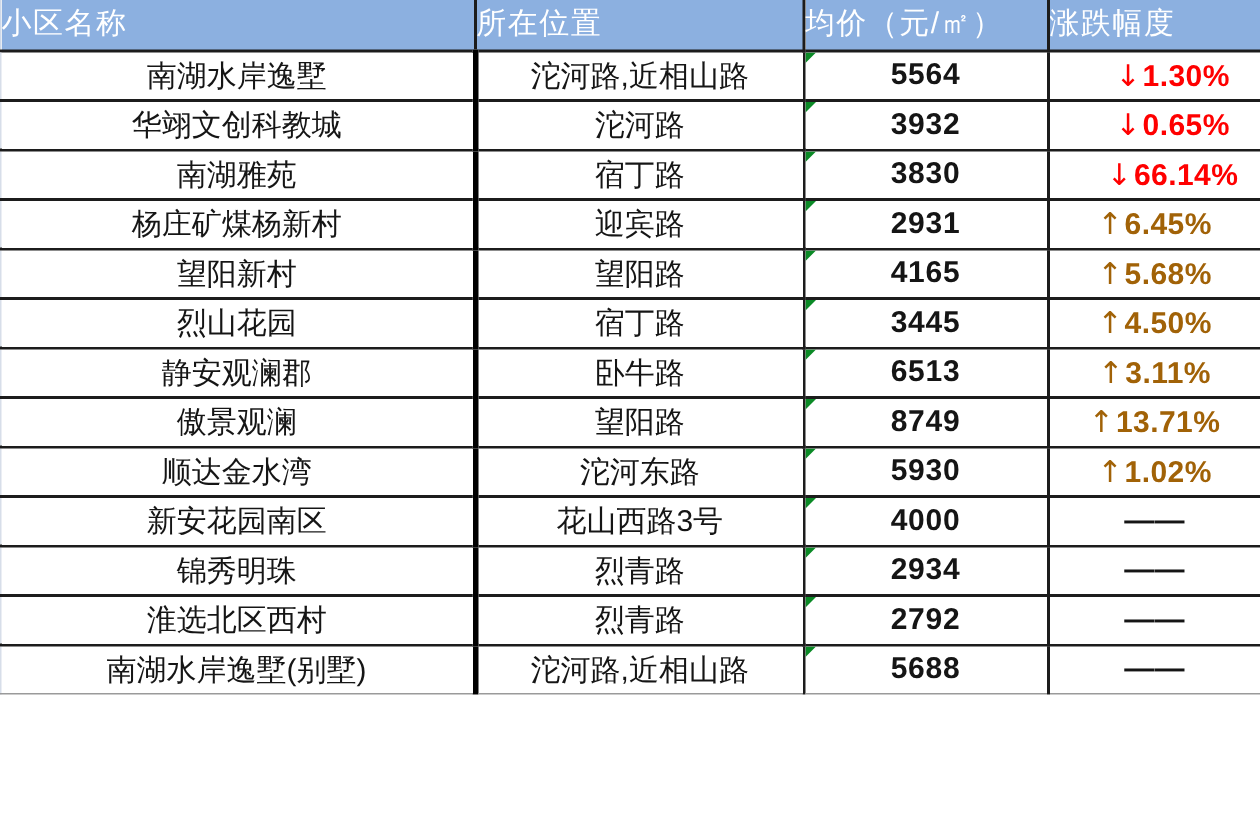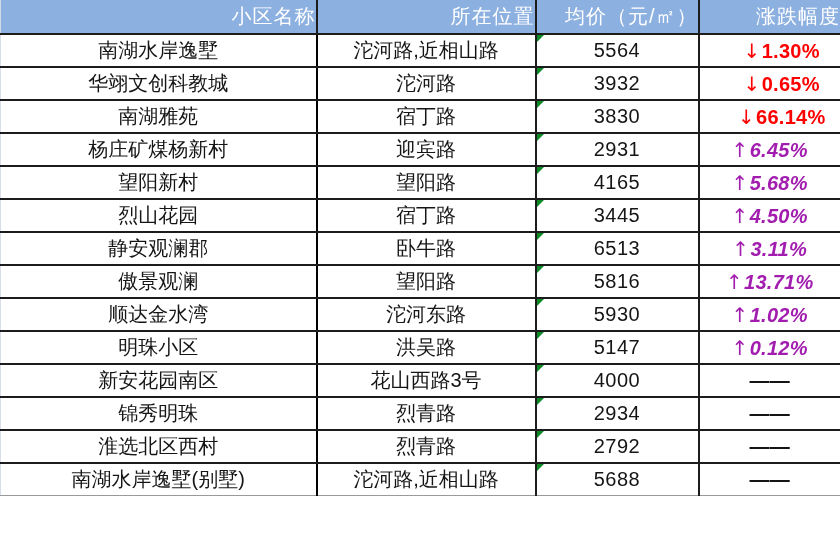--- a/index.html
+++ b/index.html
@@ -30,21 +30,21 @@
   table.price-table col.c-chg   { width: 142px; }
 
   thead th {
     background: #8cb0e0;
     color: #ffffff;
     font-weight: normal;
     font-size: 20px;
     height: 33px;
     line-height: 33px;
     padding: 0;
-    text-align: right;
+    text-align: left;
     border-right: 2px solid #1c1c1c;
     border-bottom: 2px solid #1c1c1c;
     letter-spacing: 1px;
     white-space: nowrap;
     overflow: hidden;
   }
   thead th.first-col {
     border-left: 1px solid #cfd9e8;
   }
   thead th.last-col {
@@ -60,27 +60,27 @@
     color: #151515;
     border-bottom: 2px solid #1c1c1c;
     border-right: 2px solid #1c1c1c;
     background: #ffffff;
     white-space: nowrap;
     overflow: hidden;
     position: relative;
   }
   tbody td.cell-name {
     border-left: 1px solid #d7dee9;
-    border-right: 2px solid #000000;
+    border-right: 4px solid #000000;
   }
   tbody td.cell-loc {
     border-right: 2px solid #1c1c1c;
   }
   tbody td.cell-price {
-    font-weight: normal;
+    font-weight: bold;
     letter-spacing: 0.5px;
   }
   tbody td.cell-chg {
     border-right: 1px solid #d7dee9;
     font-weight: bold;
     letter-spacing: 0.3px;
   }
   tbody tr:last-child td {
     border-bottom: 1px solid #9a9a9a;
   }
@@ -91,21 +91,21 @@
     left: 0;
     top: 0;
     width: 0;
     height: 0;
     border-left: 7px solid #0b8a26;
     border-bottom: 7px solid transparent;
     pointer-events: none;
   }
 
   .chg-down { color: #ff0000; padding-left: 24px; }
-  .chg-up   { color: #a21caf; font-style: italic; }
+  .chg-up   { color: #a16207; }
   .chg-none { color: #151515; font-weight: bold; letter-spacing: -1px; }
 
   .arrow {
     display: inline-block;
     font-family: "DejaVu Sans", sans-serif;
     font-weight: normal;
     margin-right: 1px;
   }
   .chg-val {
     font-family: "Liberation Sans", sans-serif;
@@ -169,36 +169,30 @@
         </tr>
         <tr>
           <td class="cell-name">静安观澜郡</td>
           <td class="cell-loc">卧牛路</td>
           <td class="cell-price"><span class="green-flag"></span><span>6513</span></td>
           <td class="cell-chg chg-up"><span class="arrow">↑</span><span class="chg-val">3.11%</span></td>
         </tr>
         <tr>
           <td class="cell-name">傲景观澜</td>
           <td class="cell-loc">望阳路</td>
-          <td class="cell-price"><span class="green-flag"></span><span>5816</span></td>
+          <td class="cell-price"><span class="green-flag"></span><span>8749</span></td>
           <td class="cell-chg chg-up"><span class="arrow">↑</span><span class="chg-val">13.71%</span></td>
         </tr>
         <tr>
           <td class="cell-name">顺达金水湾</td>
           <td class="cell-loc">沱河东路</td>
           <td class="cell-price"><span class="green-flag"></span><span>5930</span></td>
           <td class="cell-chg chg-up"><span class="arrow">↑</span><span class="chg-val">1.02%</span></td>
         </tr>
         <tr>
-          <td class="cell-name">明珠小区</td>
-          <td class="cell-loc">洪吴路</td>
-          <td class="cell-price"><span class="green-flag"></span><span>5147</span></td>
-          <td class="cell-chg chg-up"><span class="arrow">↑</span><span class="chg-val">0.12%</span></td>
-        </tr>
-        <tr>
           <td class="cell-name">新安花园南区</td>
           <td class="cell-loc">花山西路3号</td>
           <td class="cell-price"><span class="green-flag"></span><span>4000</span></td>
           <td class="cell-chg chg-none"><span class="chg-val">——</span></td>
         </tr>
         <tr>
           <td class="cell-name">锦秀明珠</td>
           <td class="cell-loc">烈青路</td>
           <td class="cell-price"><span class="green-flag"></span><span>2934</span></td>
           <td class="cell-chg chg-none"><span class="chg-val">——</span></td>

